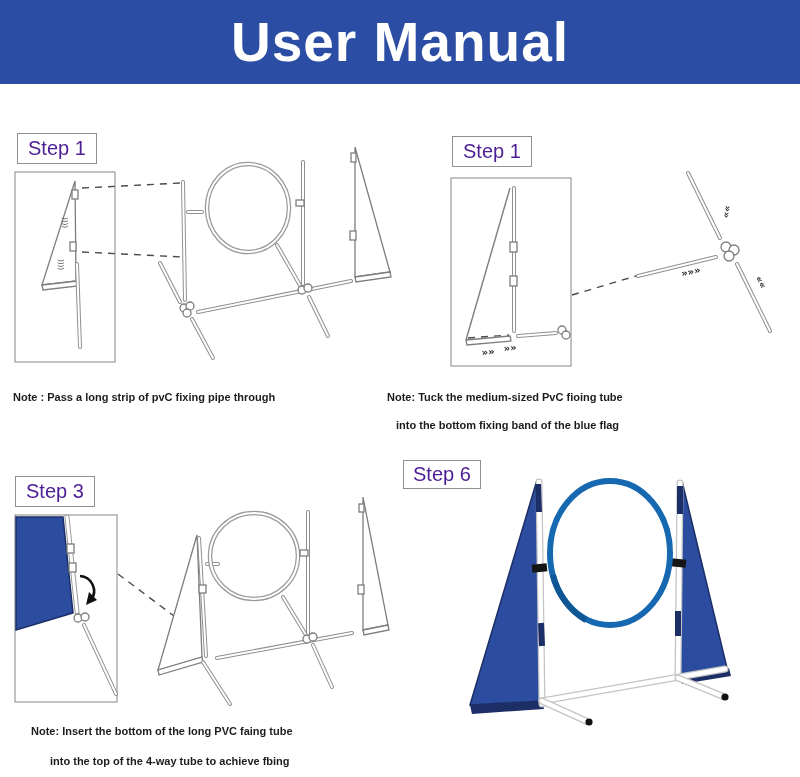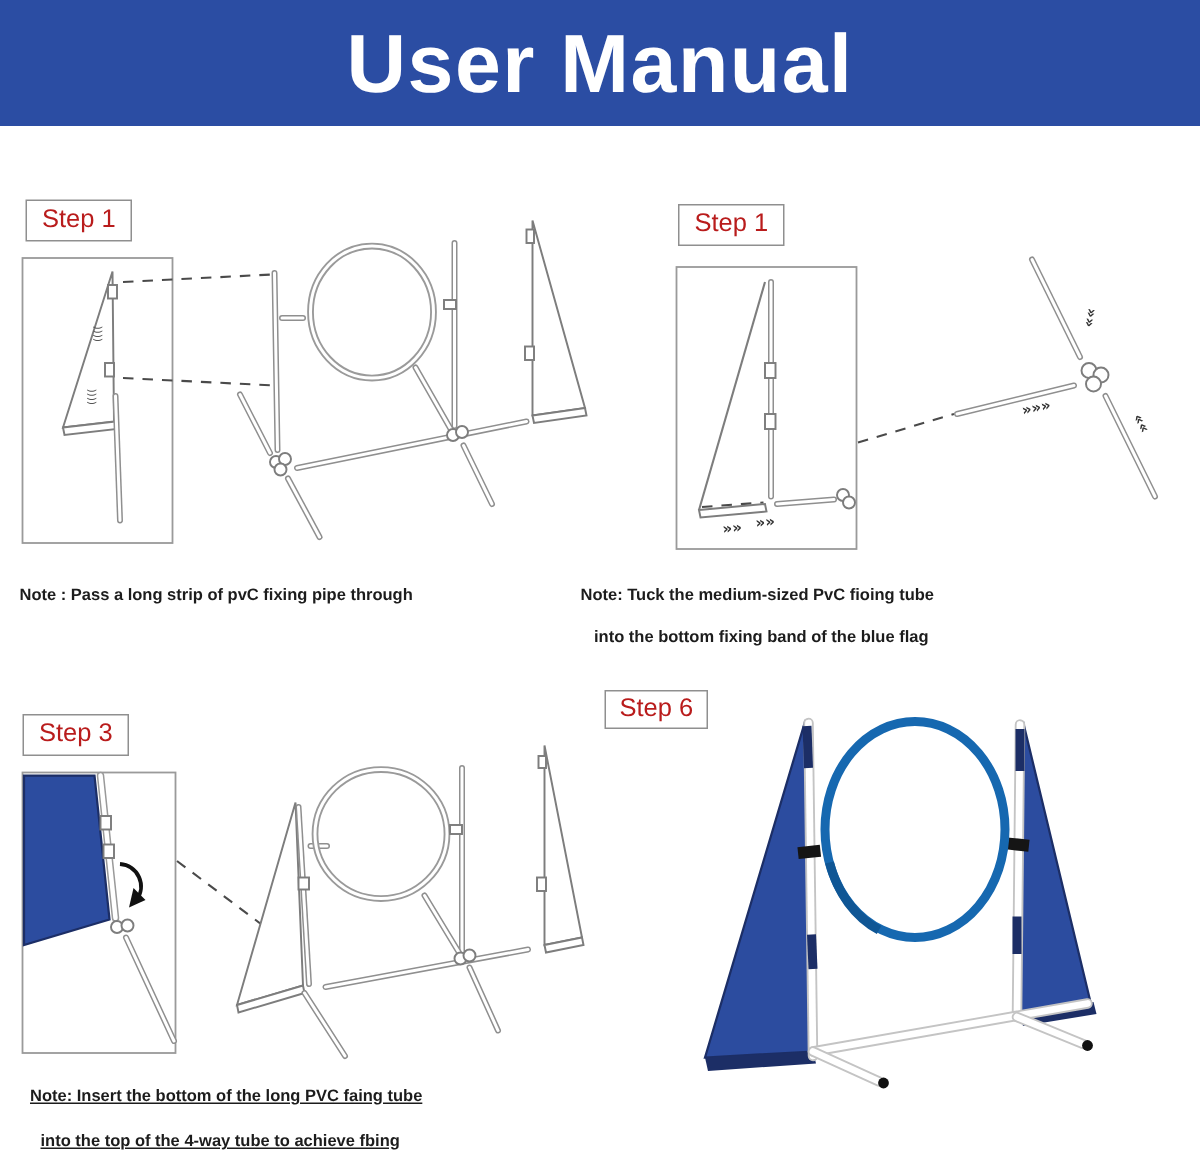--- a/index.html
+++ b/index.html
@@ -9,22 +9,22 @@
     --hoop-blue:#1668b0;
     --line-gray:#8f8f8f;
     --text-dark:#1c1c1c;
   }
   *{margin:0;padding:0;box-sizing:border-box;}
   body{background:#fff;font-family:"Liberation Sans","DejaVu Sans",sans-serif;}
   .page{position:relative;width:800px;height:777px;background:#fff;overflow:hidden;}
   .banner{position:absolute;left:0;top:0;width:800px;height:84px;background:var(--banner-blue,#2b4da3);
           display:flex;align-items:center;justify-content:center;}
   .banner h1{color:#fff;font-size:55px;font-weight:bold;letter-spacing:1px;line-height:1;}
-  .step-box{position:absolute;border:1.4px solid #8f8f8f;background:#fff;color:#b91c1c;
-            font-size:17px;padding:3px 10px 4px 10px;line-height:1.1;}
+  .step-box{position:absolute;border:1.4px solid #8f8f8f;background:#fff;color:#4c1d95;
+            font-size:20px;padding:3px 10px 4px 10px;line-height:1.1;}
   .note{position:absolute;color:var(--text-dark,#1c1c1c);font-size:11px;font-weight:600;
         line-height:28px;white-space:nowrap;}
   .note .l2{display:block;}
   svg{position:absolute;overflow:visible;}
   
   .tube-o{stroke:#8f8f8f;stroke-width:4;stroke-linecap:round;fill:none}
   .tube-i{stroke:#fff;stroke-width:2;stroke-linecap:round;fill:none}
   .shape{fill:#fff;stroke:#7d7d7d;stroke-width:1.3}
   .dash{stroke:#4a4a4a;stroke-width:1.4;stroke-dasharray:7 6;fill:none}
   .frame{fill:none;stroke:#9a9a9a;stroke-width:1.2}
@@ -202,23 +202,23 @@
       <circle class="shape" cx="297" cy="149" r="4"></circle>
       <circle class="shape" cx="303" cy="147" r="4"></circle>
       <line class="tube-o" x1="303" y1="155" x2="322" y2="197"></line>
       <line class="tube-i" x1="303" y1="155" x2="322" y2="197"></line>
       <polygon class="shape" points="353,7 353,140 378,135"></polygon>
       <polygon class="shape" points="353,140 378,135 379,140 354,145"></polygon>
       <rect class="shape" x="349" y="14" width="5" height="8"></rect>
       <rect class="shape" x="348" y="95" width="6" height="9"></rect>
     </g>
   </svg>
-  <p class="note" style="left:20px;top:716px;line-height:30px;text-decoration:underline;">
+  <p class="note" style="left:31px;top:716px;line-height:30px;">
     <span>Note: Insert the bottom of the long PVC faing tube</span>
-    <span class="l2" style="padding-left:7px;">into the top of the 4-way tube to achieve fbing</span>
+    <span class="l2" style="padding-left:7px;margin-left:12px;">into the top of the 4-way tube to achieve fbing</span>
   </p>
 
   <div class="step-box" style="left:403px;top:460px;padding:2px 9px 3px 9px;">
     <span>Step 6</span>
   </div>
   <svg style="left:420px;top:468px;" width="340" height="270" viewBox="0 0 340 270">
 
     <g>
 
       <g>

